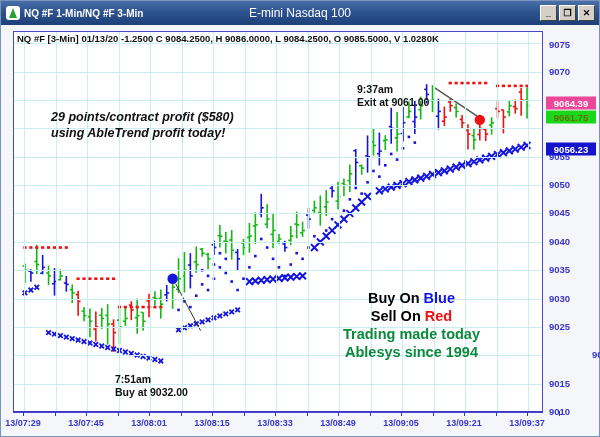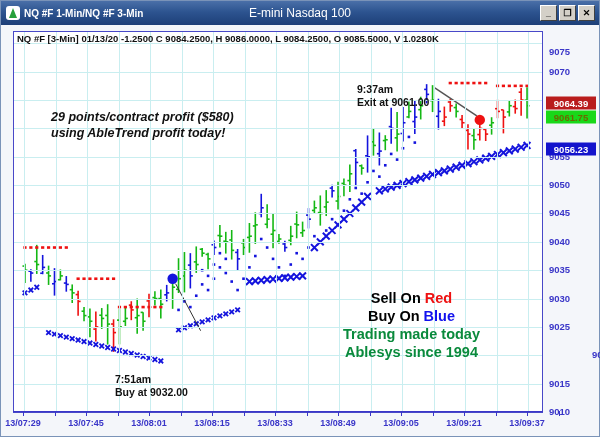--- a/index.html
+++ b/index.html
@@ -577,42 +577,42 @@
       <div>9:37am</div>
       <div>Exit at 9061.00</div>
     </div>
 
     <div class="anno" id="anno-entry">
       <div>7:51am</div>
       <div>Buy at 9032.00</div>
     </div>
 
     <div class="anno" id="legendbox">
+      <div class="lg1"><span>Buy On </span><span class="blue">Blue</span></div>
       <div class="lg1"><span>Sell On </span><span class="red">Red</span></div>
-      <div class="lg1"><span>Buy On </span><span class="blue">Blue</span></div>
       <div class="lg2">Trading made today</div>
       <div class="lg2">Ablesys since 1994</div>
     </div>
 
     <div id="priceaxis">
-        <div class="plabel" style="top: 20px;">9075</div>
+        <div class="plabel" style="top: 13px;">9075</div>
         <div class="plabel" style="top: 39.7015px;">9070</div>
         <div class="plabel" style="top: 68.0597px;">9065</div>
         <div class="plabel" style="top: 96.4179px; margin-top: 23px;">9060</div>
         <div class="plabel" style="top: 124.776px;">9055</div>
         <div class="plabel" style="top: 153.134px;">9050</div>
         <div class="plabel" style="top: 181.493px;">9045</div>
         <div class="plabel" style="top: 209.851px;">9040</div>
         <div class="plabel" style="top: 238.209px;">9035</div>
         <div class="plabel" style="top: 266.567px;">9030</div>
         <div class="plabel" style="top: 294.925px;">9025</div>
         <div class="plabel" style="top: 323.284px; padding-left: 43px;">9020</div>
         <div class="plabel" style="top: 351.642px;">9015</div>
         <div class="plabel" style="top: 380px;">9010</div>
-        <div class="pbadge" style="top: 71.5194px; background: #b91c1c; color: rgb(255, 255, 255);">9064.39</div>
+        <div class="pbadge" style="top: 71.5194px; background: #ec4899; color: rgb(255, 255, 255);">9064.39</div>
         <div class="pbadge" style="top: 86.4925px; background: rgb(25, 216, 25); color: rgb(106, 106, 0);">9061.75</div>
         <div class="pbadge" style="top: 117.8px; background: rgb(20, 20, 204); color: rgb(255, 255, 255);">9056.23</div>
       </div>
 
     <div id="timeaxis">
       <div id="axisline"></div>
     <div class="tick" style="left: 10px;"></div>
         <div class="tick" style="left: 42px;"></div>
         <div class="tlab" style="left: 10px;">13/07:29</div>
         <div class="tick" style="left: 73px;"></div>

